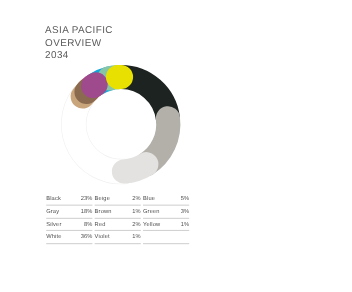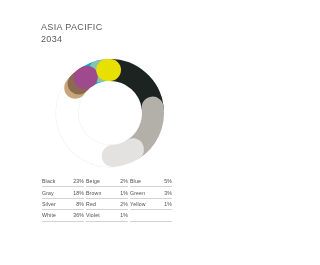--- a/index.html
+++ b/index.html
@@ -87,20 +87,21 @@
     white-space: nowrap;
   }
 </style>
 </head>
 <body>
 
 <div id="page">
 
   <div class="title-block">
     <span class="title-line">ASIA PACIFIC</span>
+    <span class="title-line">OVERVIEW</span>
     <span class="title-line">2034</span>
   </div>
 
   <div class="chart-wrap">
     <svg id="donut-svg" width="116" height="116" viewBox="0 0 116 116">
         <path d="M 60.70 100.92 A 43 43 0 0 1 23.21 32.73" fill="none" stroke="#f1f1f1" stroke-width="23.2" stroke-linecap="round"></path>
         <path d="M 60.70 100.92 A 43 43 0 0 1 23.21 32.73" fill="none" stroke="#ffffff" stroke-width="22" stroke-linecap="round"></path>
         <path d="M 58.00 15.00 A 43 43 0 0 1 100.66 52.61" fill="none" stroke="#1c2320" stroke-width="22" stroke-linecap="round"></path>
         <path d="M 100.66 52.61 A 43 43 0 0 1 81.04 94.31" fill="none" stroke="#b3b0aa" stroke-width="22" stroke-linecap="round"></path>
         <path d="M 81.04 94.31 A 43 43 0 0 1 60.70 100.92" fill="none" stroke="#e3e2e0" stroke-width="22" stroke-linecap="round"></path>

